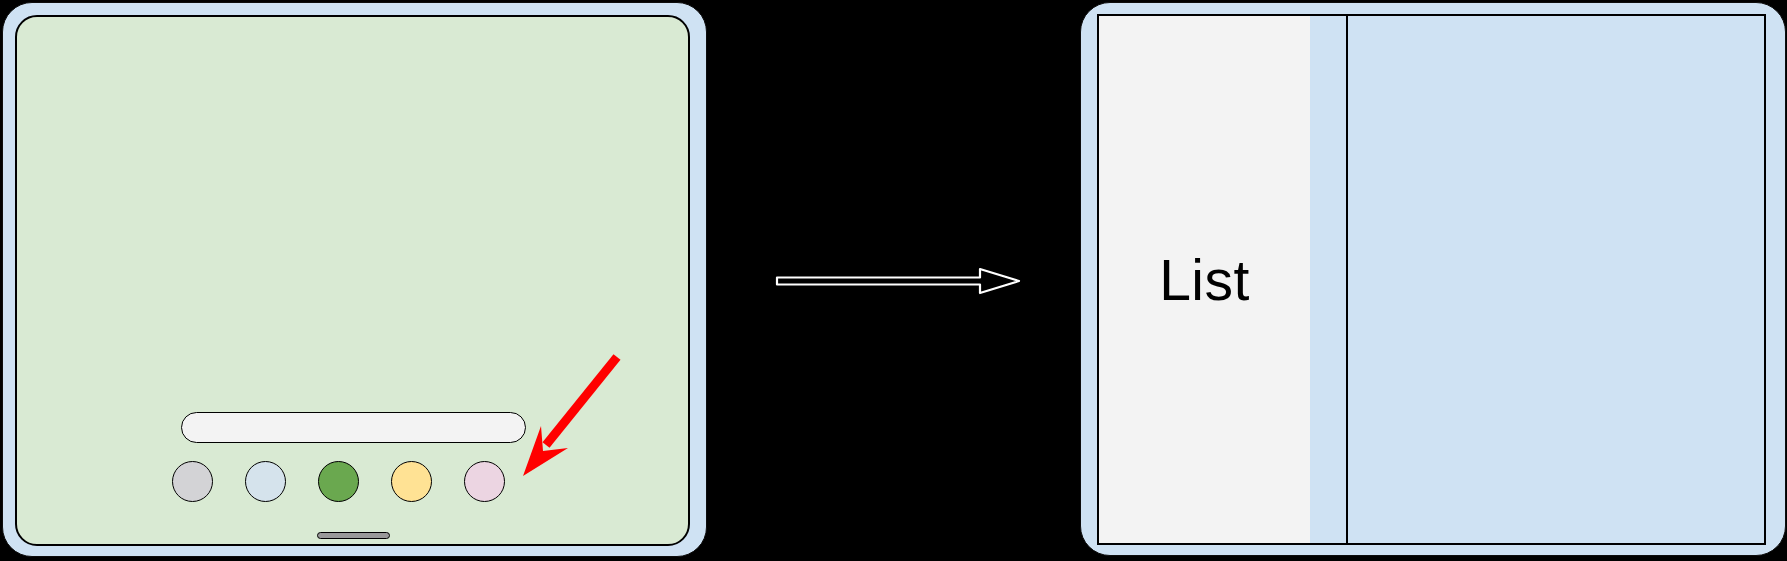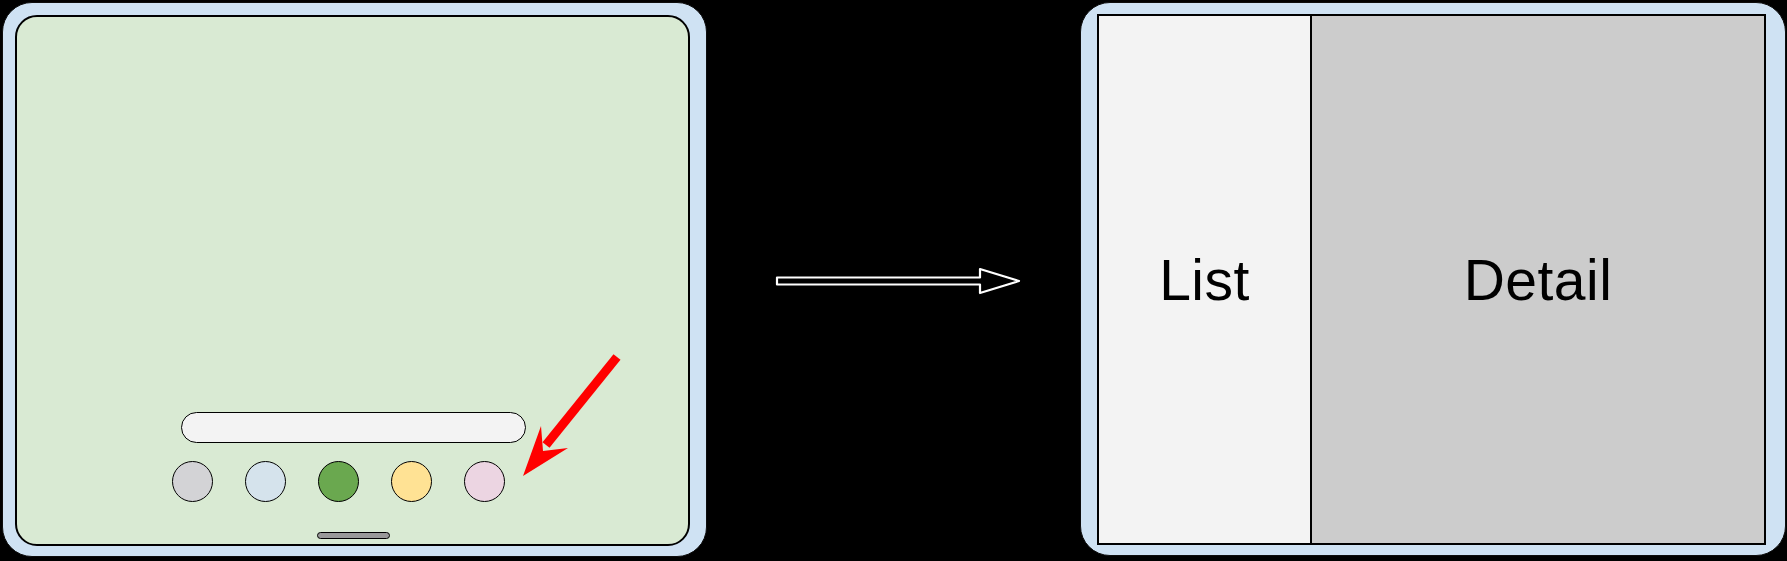--- a/index.html
+++ b/index.html
@@ -7,21 +7,21 @@
     position:relative;width:1787px;height:561px;overflow:hidden;
     font-family:"Liberation Sans", sans-serif;
   }
   
   .bezel{
     position:absolute;border-radius:30px;border:1px solid #0d0d0d;
     box-sizing:border-box;
   }
   .bezel.left{left:2px;top:2px;width:705px;height:555px;}
   .bezel.right{left:1080px;top:2px;width:706px;height:554px;}
-  .screen{position:absolute;box-sizing:border-box;border:2px solid #000;}
+  .screen{position:absolute;box-sizing:border-box;border:2px solid #000;gap:36px;}
   .screen.home{
     left:12px;top:12px;width:675px;height:531px;border-radius:22px;
   }
   .screen.split{
     left:16px;top:11px;width:669px;height:531px;border-radius:0;
     display:flex;flex-direction:row;
   }
   
   .searchbar{
     position:absolute;left:164px;top:395px;width:345px;height:31px;
@@ -70,23 +70,20 @@
       <div class="homebar" style="background: rgb(153, 153, 153);"></div>
     </div>
   </div>
 
   <div class="bezel right" style="background: rgb(207, 226, 243);">
     <div class="screen split">
       <div class="panel list" style="background: rgb(243, 243, 243);">
         <span>List</span>
       </div>
       <div class="vdivider"></div>
-      <div class="panel detail" style="background: rgb(204, 204, 204);">
-        <span>Detail</span>
-      </div>
     </div>
   </div>
 
   <svg class="overlay" viewBox="0 0 1787 561" xmlns="http://www.w3.org/2000/svg">
 
     <g>
       <path d="M617,357 L546,445" fill="none" stroke-width="9" stroke-linecap="butt" stroke="#ff0000"></path>
       <polygon points="523,476 541,426 543,451 568,448" fill="#ff0000"></polygon>
     </g>
 

